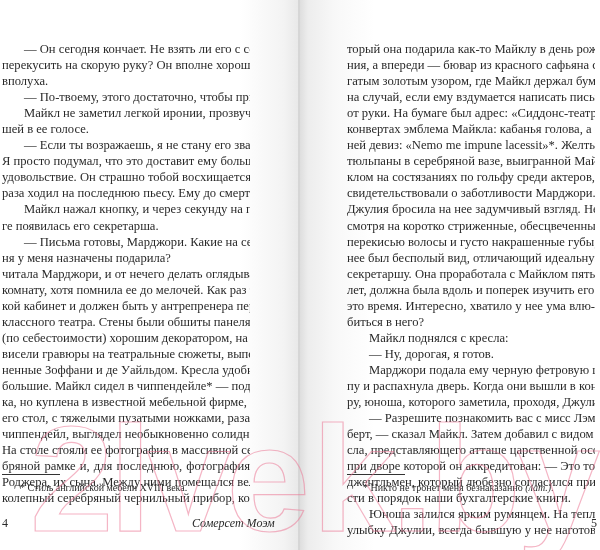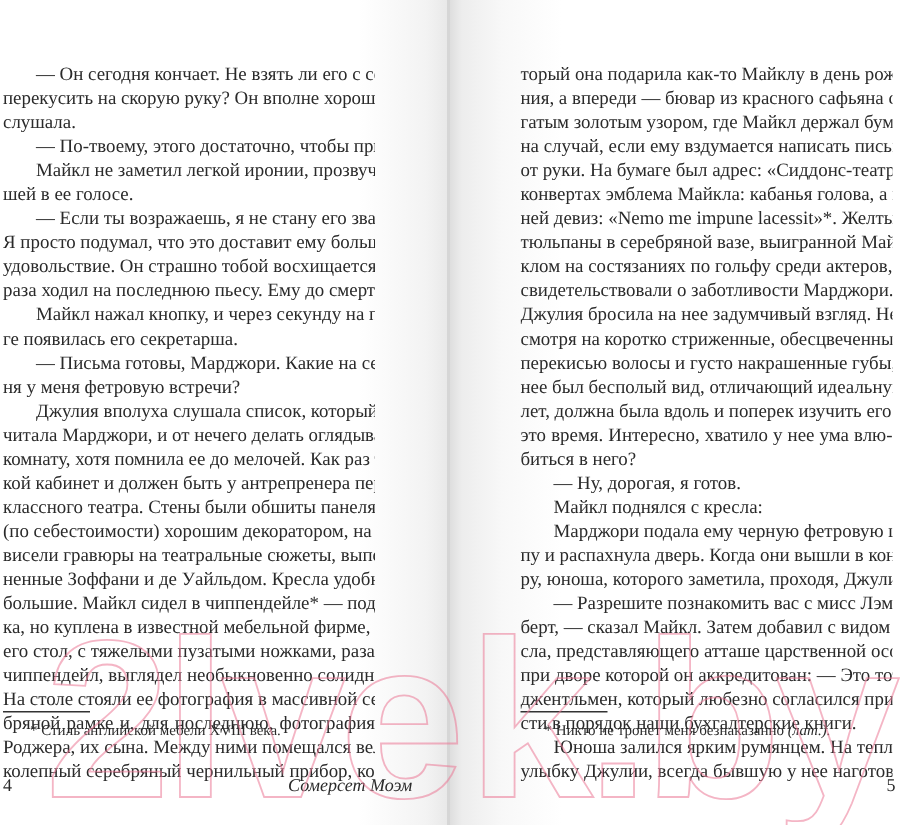--- a/index.html
+++ b/index.html
@@ -63,33 +63,32 @@
   }
 </style>
 </head>
 <body>
 
 <div class="spread">
   <div class="page page-left">
     <div class="text-block" id="left-lines">
         <span class="line indent">— Он сегодня кончает. Не взять ли его с собой</span>
         <span class="line">перекусить на скорую руку? Он вполне хорошо</span>
-        <span class="line last">слушала.</span>
+        <span class="line last">вполуха.</span>
         <span class="line indent">— По-твоему, этого достаточно, чтобы пригла-</span>
         <span class="line indent">Майкл не заметил легкой иронии, прозвучав-</span>
         <span class="line last">шей в ее голосе.</span>
         <span class="line indent">— Если ты возражаешь, я не стану его звать.</span>
         <span class="line">Я просто подумал, что это доставит ему большое</span>
         <span class="line">удовольствие. Он страшно тобой восхищается. Три</span>
         <span class="line">раза ходил на последнюю пьесу. Ему до смерти хо-</span>
         <span class="line indent">Майкл нажал кнопку, и через секунду на поро-</span>
         <span class="line last">ге появилась его секретарша.</span>
         <span class="line indent">— Письма готовы, Марджори. Какие на сегод-</span>
-        <span class="line last">ня у меня фетровую встречи?</span>
-        <span class="line indent">Джулия вполуха слушала список, который</span>
+        <span class="line last">ня у меня назначены подарила?</span>
         <span class="line">читала Марджори, и от нечего делать оглядывала</span>
         <span class="line">комнату, хотя помнила ее до мелочей. Как раз та-</span>
         <span class="line">кой кабинет и должен быть у антрепренера перво-</span>
         <span class="line">классного театра. Стены были обшиты панелями</span>
         <span class="line">(по себестоимости) хорошим декоратором, на них</span>
         <span class="line">висели гравюры на театральные сюжеты, выпол-</span>
         <span class="line">ненные Зоффани и де Уайльдом. Кресла удобные,</span>
         <span class="line">большие. Майкл сидел в чиппендейле* — поддел-</span>
         <span class="line">ка, но куплена в известной мебельной фирме, —</span>
         <span class="line">его стол, с тяжелыми пузатыми ножками, раза</span>
@@ -113,25 +112,26 @@
         <span class="line">от руки. На бумаге был адрес: «Сиддонс-театр», на</span>
         <span class="line">конвертах эмблема Майкла: кабанья голова, а под</span>
         <span class="line">ней девиз: «Nemo me impune lacessit»*. Желтые</span>
         <span class="line">тюльпаны в серебряной вазе, выигранной Май-</span>
         <span class="line">клом на состязаниях по гольфу среди актеров,</span>
         <span class="line">свидетельствовали о заботливости Марджори.</span>
         <span class="line">Джулия бросила на нее задумчивый взгляд. Не-</span>
         <span class="line">смотря на коротко стриженные, обесцвеченные</span>
         <span class="line">перекисью волосы и густо накрашенные губы, у</span>
         <span class="line">нее был бесполый вид, отличающий идеальную</span>
+        <span class="line">секретаршу. Она проработала с Майклом пять</span>
         <span class="line">лет, должна была вдоль и поперек изучить его за</span>
         <span class="line">это время. Интересно, хватило у нее ума влю-</span>
         <span class="line last">биться в него?</span>
+        <span class="line indent last">Майкл поднялся с кресла:</span>
         <span class="line indent last">— Ну, дорогая, я готов.</span>
-        <span class="line indent last">Майкл поднялся с кресла:</span>
         <span class="line indent">Марджори подала ему черную фетровую шля-</span>
         <span class="line">пу и распахнула дверь. Когда они вышли в конто-</span>
         <span class="line">ру, юноша, которого заметила, проходя, Джулия,</span>
         <span class="line indent">— Разрешите познакомить вас с мисс Лэм-</span>
         <span class="line">берт, — сказал Майкл. Затем добавил с видом по-</span>
         <span class="line">сла, представляющего атташе царственной особе,</span>
         <span class="line">при дворе которой он аккредитован: — Это тот</span>
         <span class="line">джентльмен, который любезно согласился приве-</span>
         <span class="line last">сти в порядок наши бухгалтерские книги.</span>
         <span class="line indent">Юноша залился ярким румянцем. На теплую</span>

